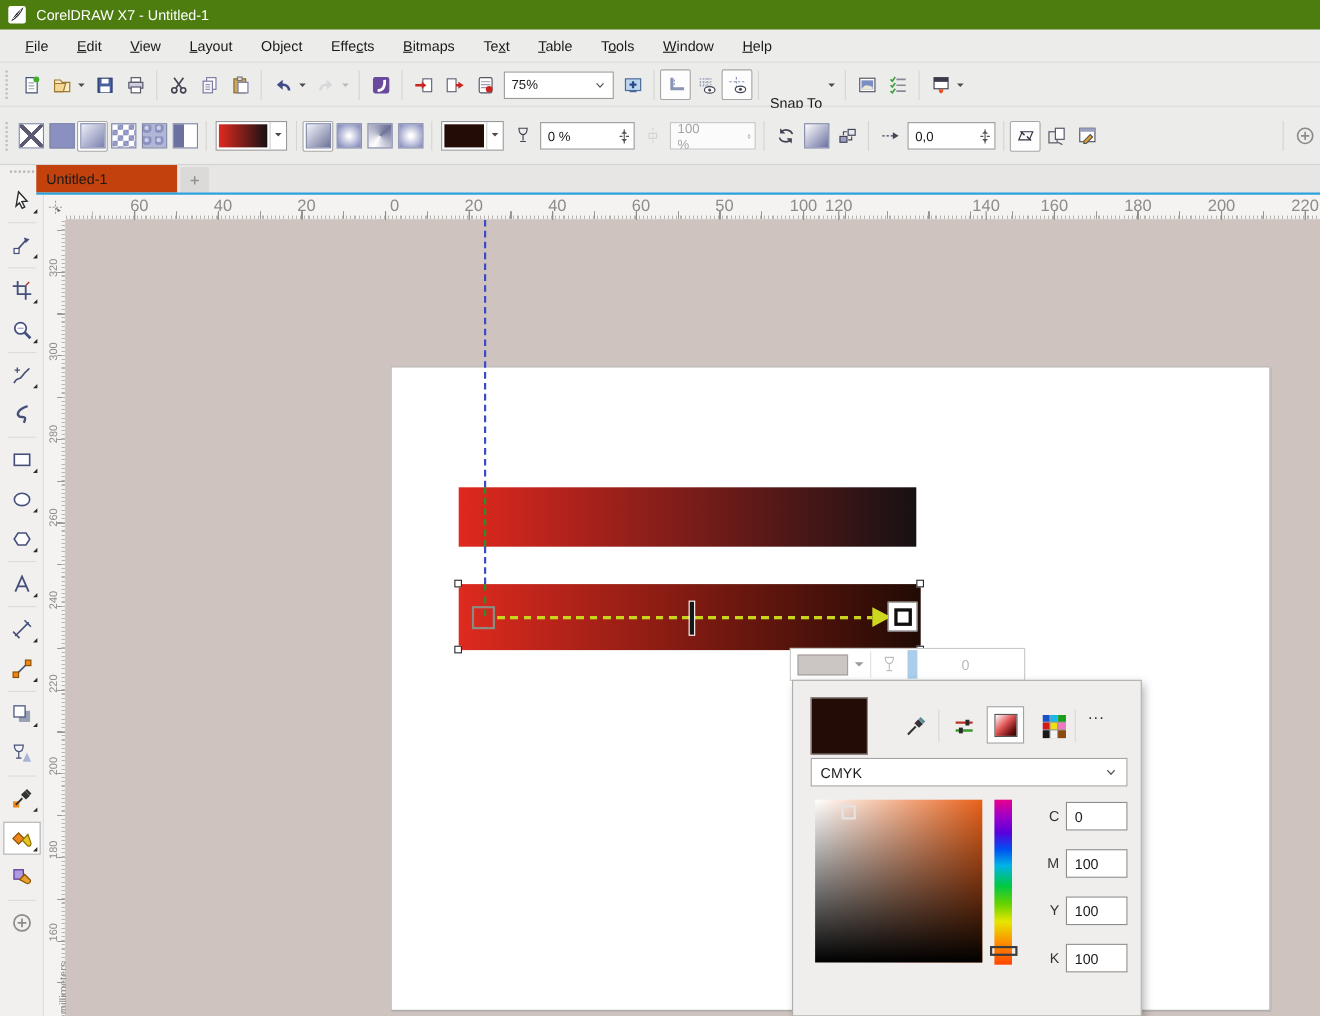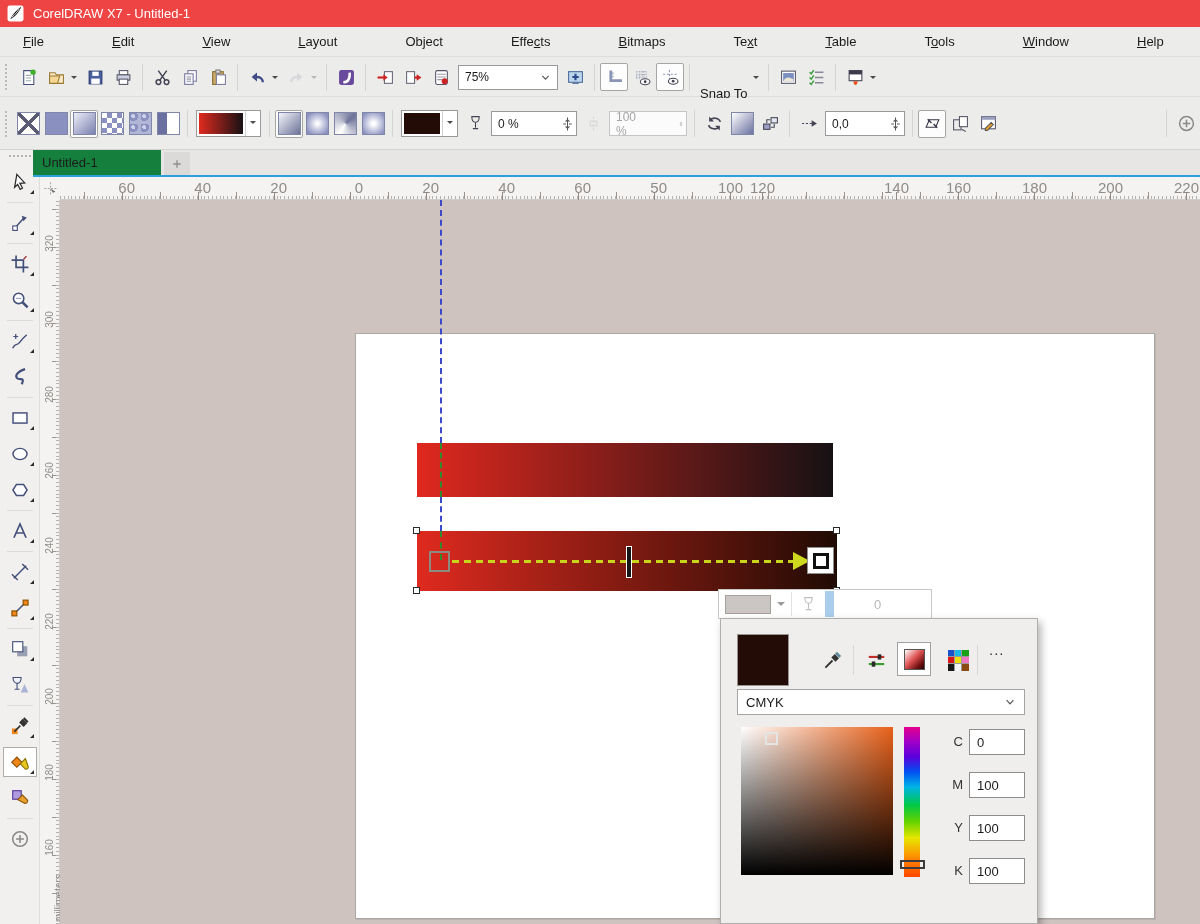--- a/index.html
+++ b/index.html
@@ -1,28 +1,28 @@
 <!DOCTYPE html>
 <html><head>
 <meta charset="utf-8">
 <style>
   html,body{margin:0;padding:0;background:#888;}
   .app{position:relative;width:1200px;height:924px;overflow:hidden;background:#ececeb;
        font-family:"Liberation Sans",sans-serif;font-size:13px;color:#1a1a1a;}
   .app *{box-sizing:border-box;}
 
   
-  .titlebar{position:absolute;left:0;top:0;width:1200px;height:27px;background:#ef4444;
+  .titlebar{position:absolute;left:0;top:0;width:1200px;height:27px;background:#4d7c0f;
             display:flex;align-items:center;gap:9px;padding-left:7px;color:#fff;font-size:13px;}
   .logo{width:17px;height:17px;display:inline-flex;}
   .logo svg{width:17px;height:17px;}
 
   
   .menubar{position:absolute;left:0;top:27px;width:1200px;height:30px;background:#ececeb;
-           display:flex;align-items:center;padding-left:10px;border-bottom:1px solid #dedddd;gap:42px;}
+           display:flex;align-items:center;padding-left:10px;border-bottom:1px solid #dedddd;}
   .menu-item{padding:4px 13px;cursor:default;}
   .menu-item u{text-decoration:underline;}
 
   
   .stdbar{position:absolute;left:0;top:58px;width:1200px;height:39px;background:#ececeb;
           border-bottom:1px solid #dedddd;display:flex;align-items:center;padding-left:3px;}
   .propbar{position:absolute;left:0;top:98px;width:1200px;height:52px;background:#ececeb;
            border-bottom:1px solid #d4d3d2;display:flex;align-items:center;padding-left:3px;}
   .tb-btn{width:28px;height:28px;display:flex;align-items:center;justify-content:center;
           border:1px solid transparent;border-radius:2px;flex:none;}
@@ -60,21 +60,21 @@
   .sw-rect{background:radial-gradient(#fff 10%,#8a90bf 90%);}
   .sw-winding{background:linear-gradient(135deg,#fff,#6a70a0);}
   .fillpicker{display:flex;align-items:stretch;height:27px;border:1px solid #999;background:#fff;
               flex:none;margin:0 3px;}
   .fp-swatch{width:44px;margin:2px;}
   .fp-caret{width:15px;display:flex;align-items:center;justify-content:center;border-left:1px solid #d0d0d0;}
   .fx{flex:1;}
 
   
   .tabbar{position:absolute;left:33px;top:150px;right:0;height:27px;background:#e7e6e5;z-index:3;}
-  .tab{position:absolute;left:0;top:0;width:128px;height:25px;background:#15803d;
+  .tab{position:absolute;left:0;top:0;width:128px;height:25px;background:#c2410c;
        display:flex;align-items:center;padding-left:9px;font-size:13px;}
   .newtab{position:absolute;left:131px;top:2px;width:26px;height:23px;background:#dbdad9;
           display:flex;align-items:center;justify-content:center;}
   .newtab svg{width:12px;height:12px;}
   .tab-underline{position:absolute;left:0;right:0;bottom:0;height:2px;background:#2ba2de;}
 
   
   .rcorner{position:absolute;left:40px;top:177px;width:20px;height:23px;background:#f4f3f2;
            display:flex;align-items:center;justify-content:center;}
   .rcorner svg{width:15px;height:15px;}

